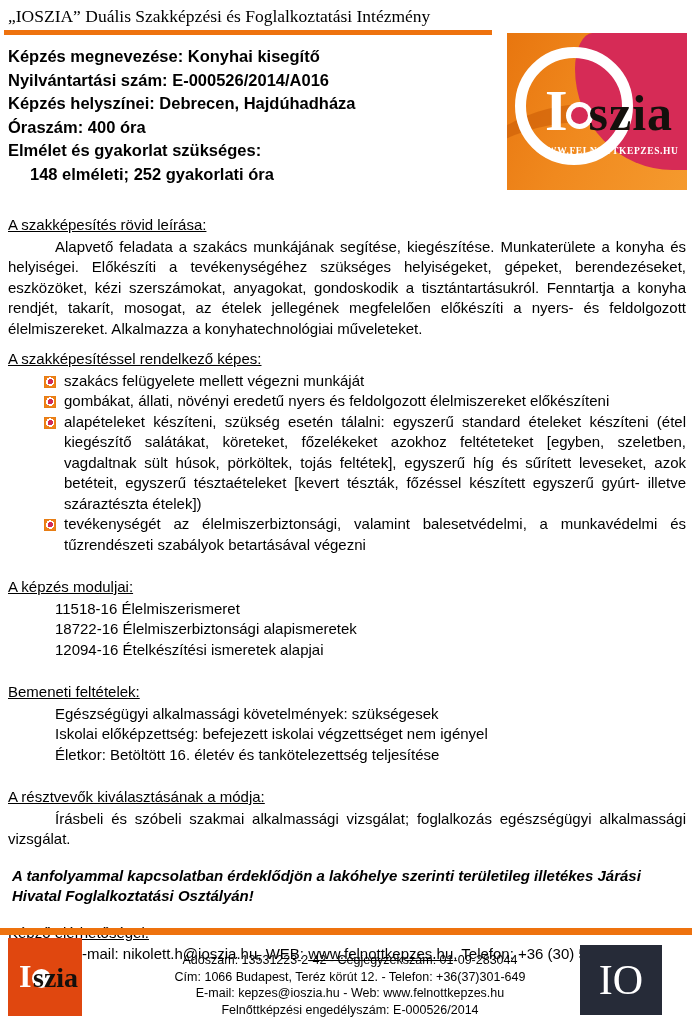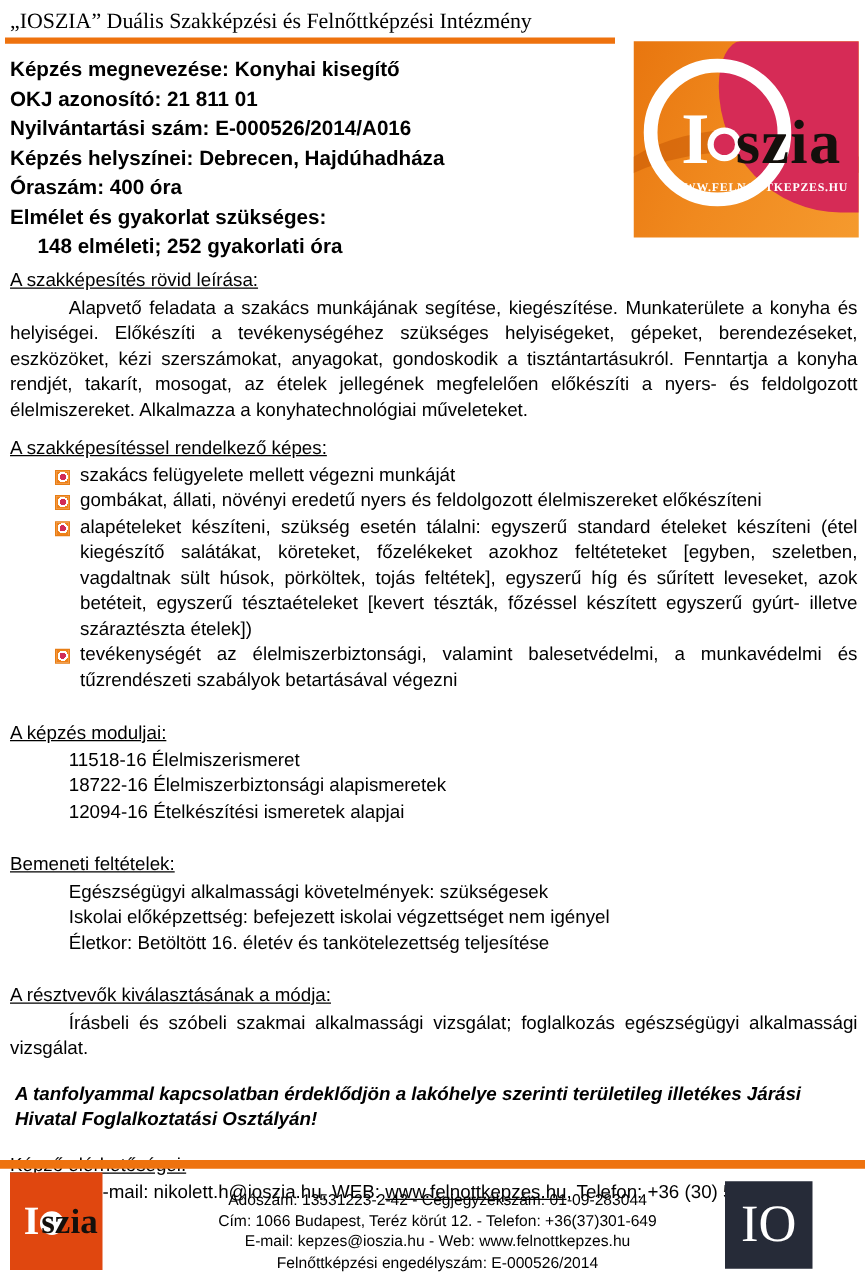--- a/index.html
+++ b/index.html
@@ -96,36 +96,35 @@
     font-family:"Liberation Serif", serif; font-weight:bold; font-size:28px;
   }
   .footer-center {
     position:absolute; left:110px; top:952px; width:480px; text-align:center;
     font-size:12.5px; line-height:16.5px; color:#000;
   }
   .footer-company {
     font-family:"Liberation Serif", serif; font-size:15.5px; margin-bottom:2px;
   }
   .footer-logo-right {
-    position:absolute; left:580px; top:945px; width:70px; height:70px;
+    position:absolute; left:580px; top:945px; width:82px; height:70px;
     display:flex; align-items:center; justify-content:center;
     color:#fff; font-family:"Liberation Serif", serif; font-size:42px;
   }
 </style>
 </head>
 <body>
 
 <div class="page">
 
-  <div class="doc-title">„IOSZIA” Duális Szakképzési és Felnőttképzési Intézmény</div>
+  <div class="doc-title">„IOSZIA” Duális Szakképzési és Foglalkoztatási Intézmény</div>
   <div class="orange-rule" style="background:#ee720e;"></div>
 
   <div class="course-info">
     <div>Képzés megnevezése: Konyhai kisegítő</div>
-    <div>OKJ azonosító: 21 811 01</div>
     <div>Nyilvántartási szám: E-000526/2014/A016</div>
     <div>Képzés helyszínei: Debrecen, Hajdúhadháza</div>
     <div>Óraszám: 400 óra</div>
     <div>Elmélet és gyakorlat szükséges:</div>
     <div class="indent">148 elméleti; 252 gyakorlati óra</div>
   </div>
 
   <div class="logo-big" style="background:linear-gradient(115deg,#e8760f 0%,#f0891e 45%,#f59a2e 100%);">
     <div class="swoosh"></div>
     <div class="blob" style="background:#d62b56;"></div>

